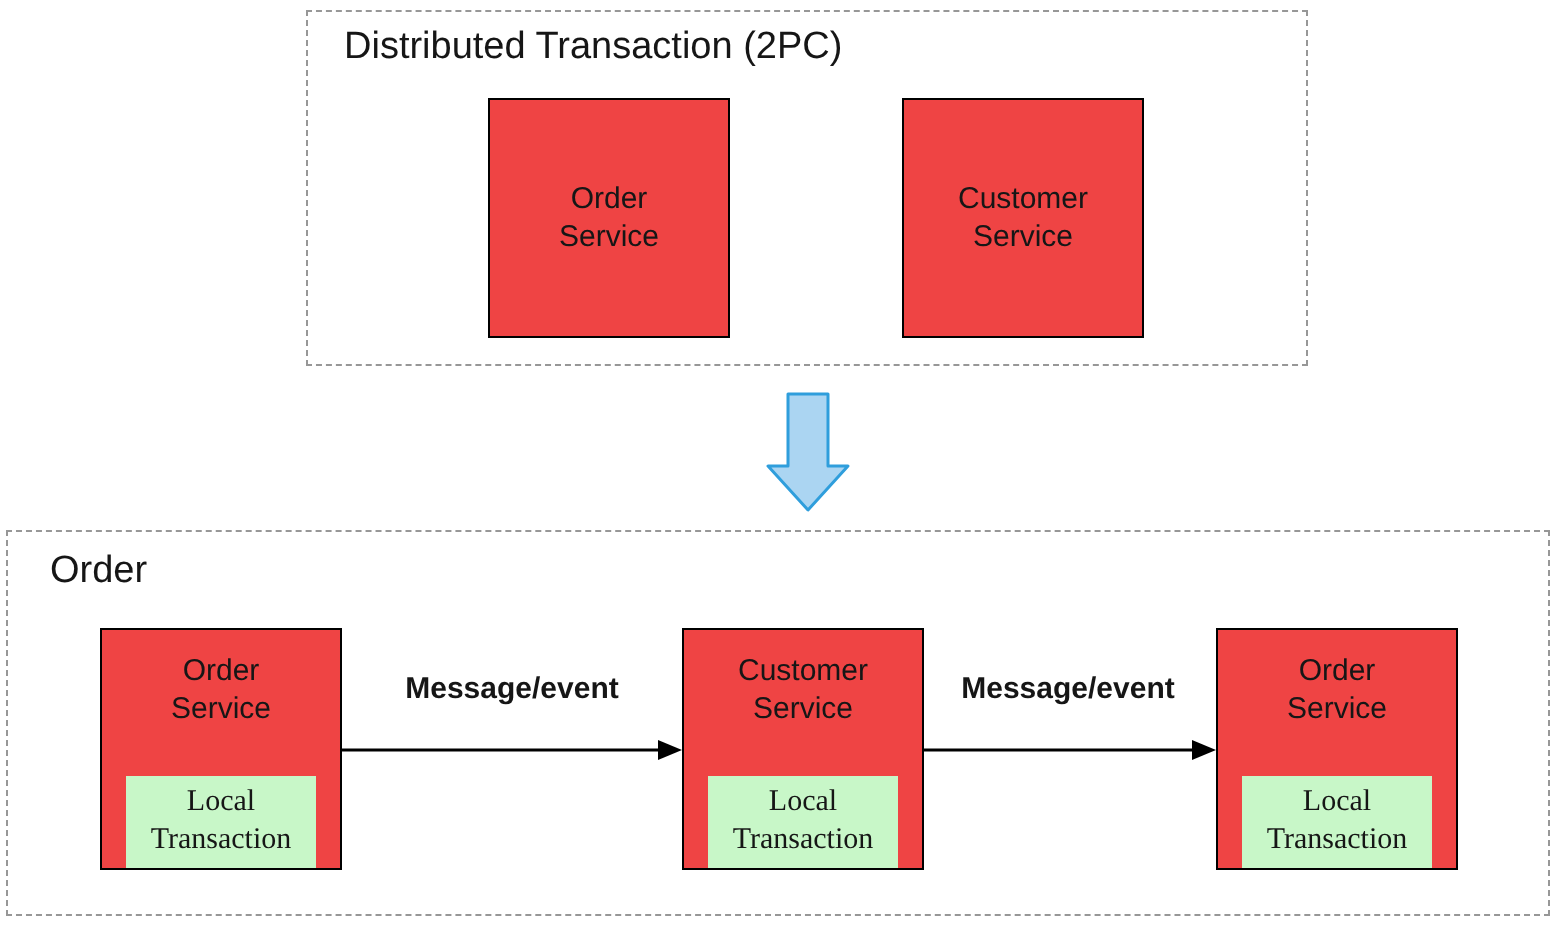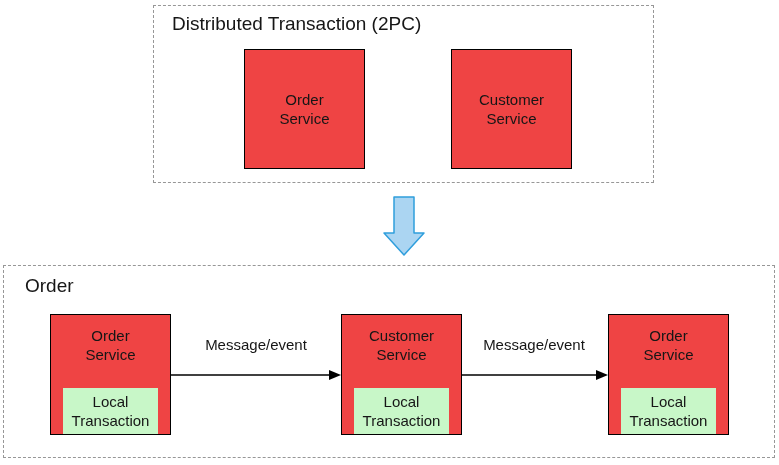--- a/index.html
+++ b/index.html
@@ -34,29 +34,29 @@
   .node-2pc-order{left:90px;}
   .node-2pc-customer{left:297px;}
   .node-saga{width:121px;height:121px;top:48px;display:flex;flex-direction:column;align-items:center;}
   .node-saga .node-label{margin-top:11px;}
   .node-saga-1{left:46px;}
   .node-saga-2{left:337px;}
   .node-saga-3{left:604px;}
   .local-box{
     margin-top:24px;width:95px;height:48px;background:var(--local-fill);
     display:flex;align-items:center;justify-content:center;
-    font-size:15px;line-height:19px;white-space:pre-line;text-align:center;
+    font-size:15px;line-height:19px;white-space:pre-line;text-align:center;font-family:Liberation Serif, serif;
   }
   .down-arrow{position:absolute;left:383px;top:196px;width:42px;height:60px;}
   .edge{position:absolute;top:103px;height:12px;}
   .edge-1{left:167px;width:170px;}
   .edge-2{left:457px;width:147px;}
   .edge-label{
     position:absolute;top:69px;width:150px;text-align:center;
-    font-size:15px;line-height:19px;white-space:nowrap;
+    font-size:15px;line-height:19px;white-space:nowrap;font-weight:bold;
   }
   .edge-label-1{left:177px;}
   .edge-label-2{left:455px;}
 </style>
 </head>
 <body>
 
 <div class="canvas">
 
   <div class="group group-2pc">

